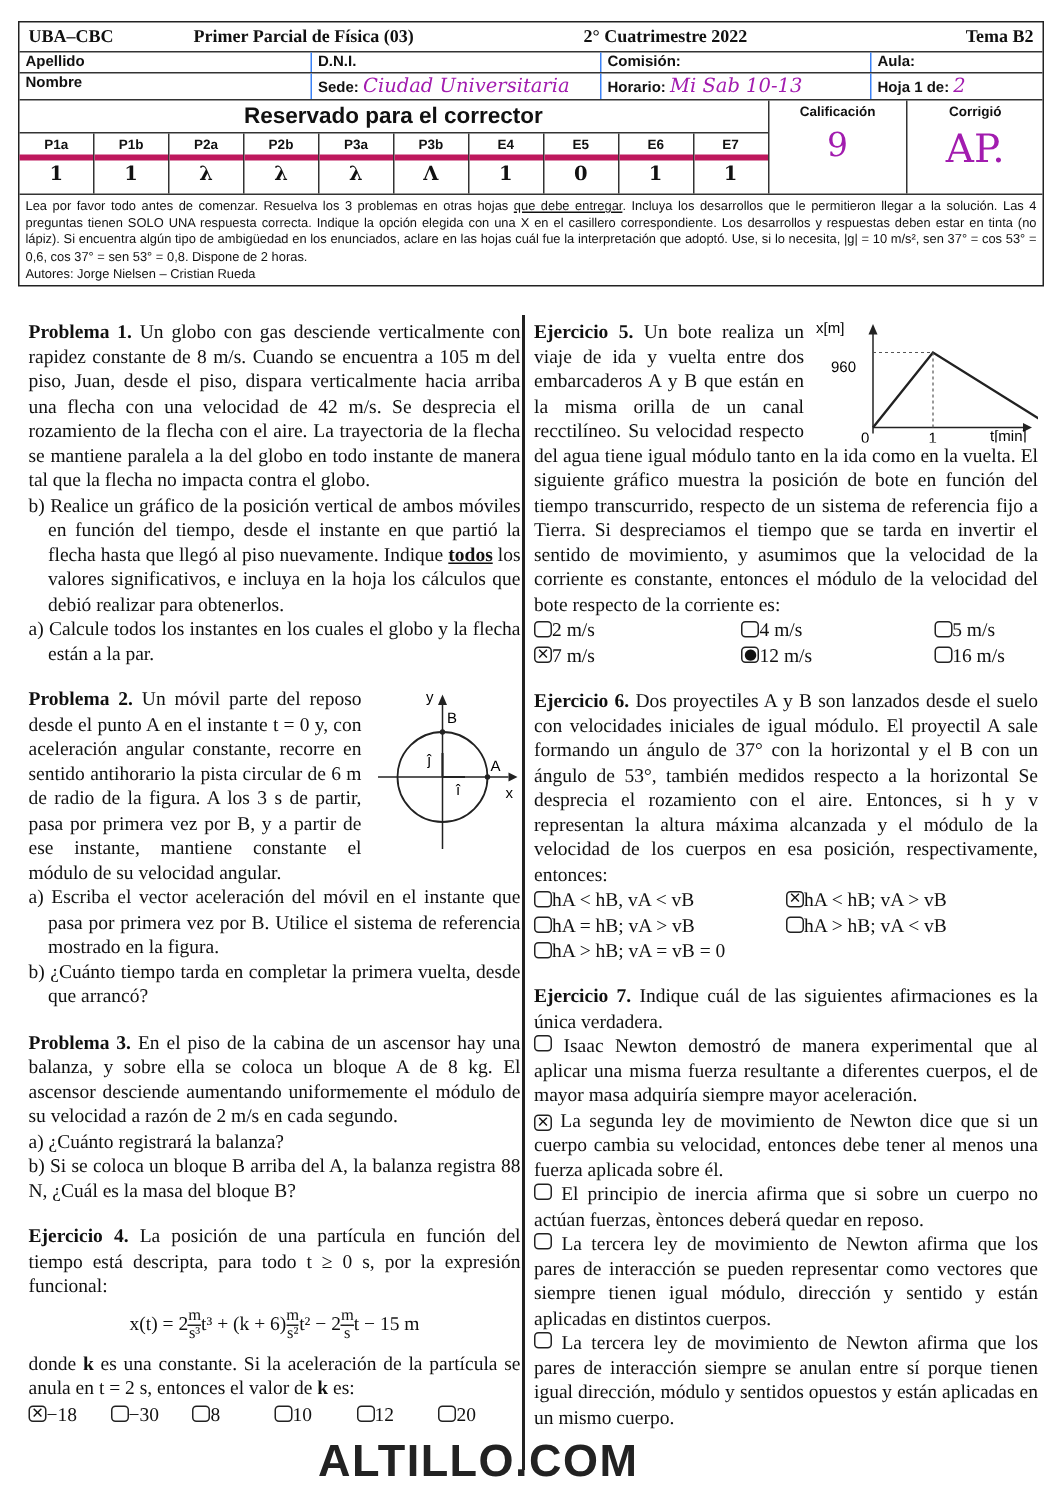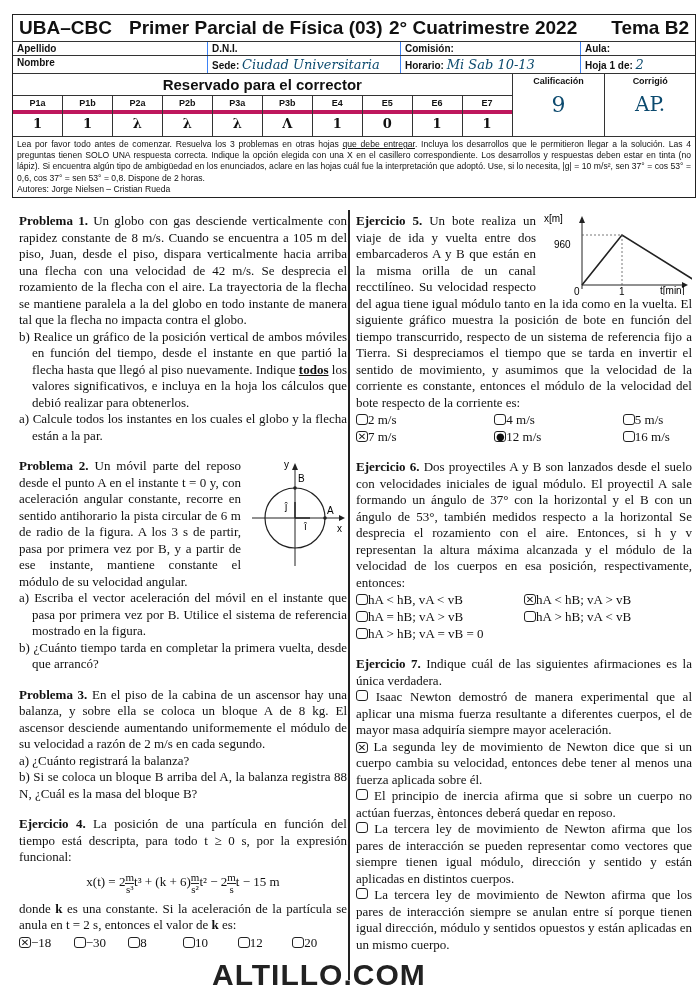--- a/index.html
+++ b/index.html
@@ -2,22 +2,22 @@
 <html><head>
 <meta charset="utf-8">
 <style>
   html, body { margin:0; padding:0; background:#fff; }
   body { width:700px; height:992px; position:relative; overflow:hidden; color:#111; font-family:"Liberation Serif", serif; }
   .hdr { position:absolute; left:12px; top:14px; width:682px; border:1.5px solid #222; font-family:"Liberation Sans", sans-serif; }
   .hrow { display:flex; border-bottom:1px solid #333; }
   .hrow:last-child { border-bottom:none; }
   .cell { border-right:1px solid #3b82f6; padding:1px 4px; font-size:10px; box-sizing:border-box; white-space:nowrap; overflow:hidden; }
   .cell:last-child { border-right:none; }
-  .title-row .cell { font-size:19px; font-weight:bold; padding:2px 6px; border-right:none; }
-  .hand { font-family:"DejaVu Serif", serif; font-style:italic; font-size:13px; color:#0c4a6e; }
+  .title-row .cell { font-size:12px; font-weight:bold; padding:2px 6px; border-right:none;font-family:Liberation Serif, serif; }
+  .hand { font-family:"DejaVu Serif", serif; font-style:italic; font-size:13px; color:#a21caf; }
   .gr-left { width:500px; border-right:1px solid #333; }
   .gr-cols { display:flex; }
   .gr-col { flex:1; border-right:1px solid #333; text-align:center; font-size:9px; font-weight:bold; }
   .gr-col:last-child { border-right:none; }
   .gr-col .h { border-bottom:4px solid #be185d; padding:2px 0; }
   .gr-col .v { font-family:"DejaVu Serif", serif; font-size:13px; padding:2px 0; height:18px; }
   .instr { font-size:8.6px; line-height:11.2px; padding:2px 4px; text-align:justify; }
   .instr u { text-decoration:underline; }
   .col { position:absolute; top:213px; width:328px; font-size:13px; line-height:16.5px; text-align:justify; }
   .col.left { left:19px; }
@@ -102,21 +102,21 @@
             <div class="v">1</div>
           </div>
         </div>
     </div>
     <div style="width:92px;border-right:1px solid #333;text-align:center">
       <div style="font-size:9px;font-weight:bold;padding:2px 0">Calificación</div>
       <div class="hand" style="font-size:22px;font-style:normal;padding-top:4px">9</div>
     </div>
     <div style="width:90px;text-align:center">
       <div style="font-size:9px;font-weight:bold;padding:2px 0">Corrigió</div>
-      <div class="hand" style="font-size:20px;font-style:normal;padding-top:4px">AP.</div>
+      <div class="hand" style="font-size:26px;font-style:normal;padding-top:4px">AP.</div>
     </div>
   </div>
   <div class="hrow">
     <div class="instr">
       <span>Lea por favor todo antes de comenzar. Resuelva los 3 problemas en otras hojas </span><u>que debe entregar</u><span>. Incluya los desarrollos que le permitieron llegar a la solución. Las 4 preguntas tienen SOLO UNA respuesta correcta. Indique la opción elegida con una X en el casillero correspondiente. Los desarrollos y respuestas deben estar en tinta (no lápiz). Si encuentra algún tipo de ambigüedad en los enunciados, aclare en las hojas cuál fue la interpretación que adoptó. Use, si lo necesita, |g| = 10 m/s², sen 37° = cos 53° = 0,6, cos 37° = sen 53° = 0,8. Dispone de 2 horas.</span><br>
       <span>Autores: Jorge Nielsen – Cristian Rueda</span>
     </div>
   </div>
 </div>
 

